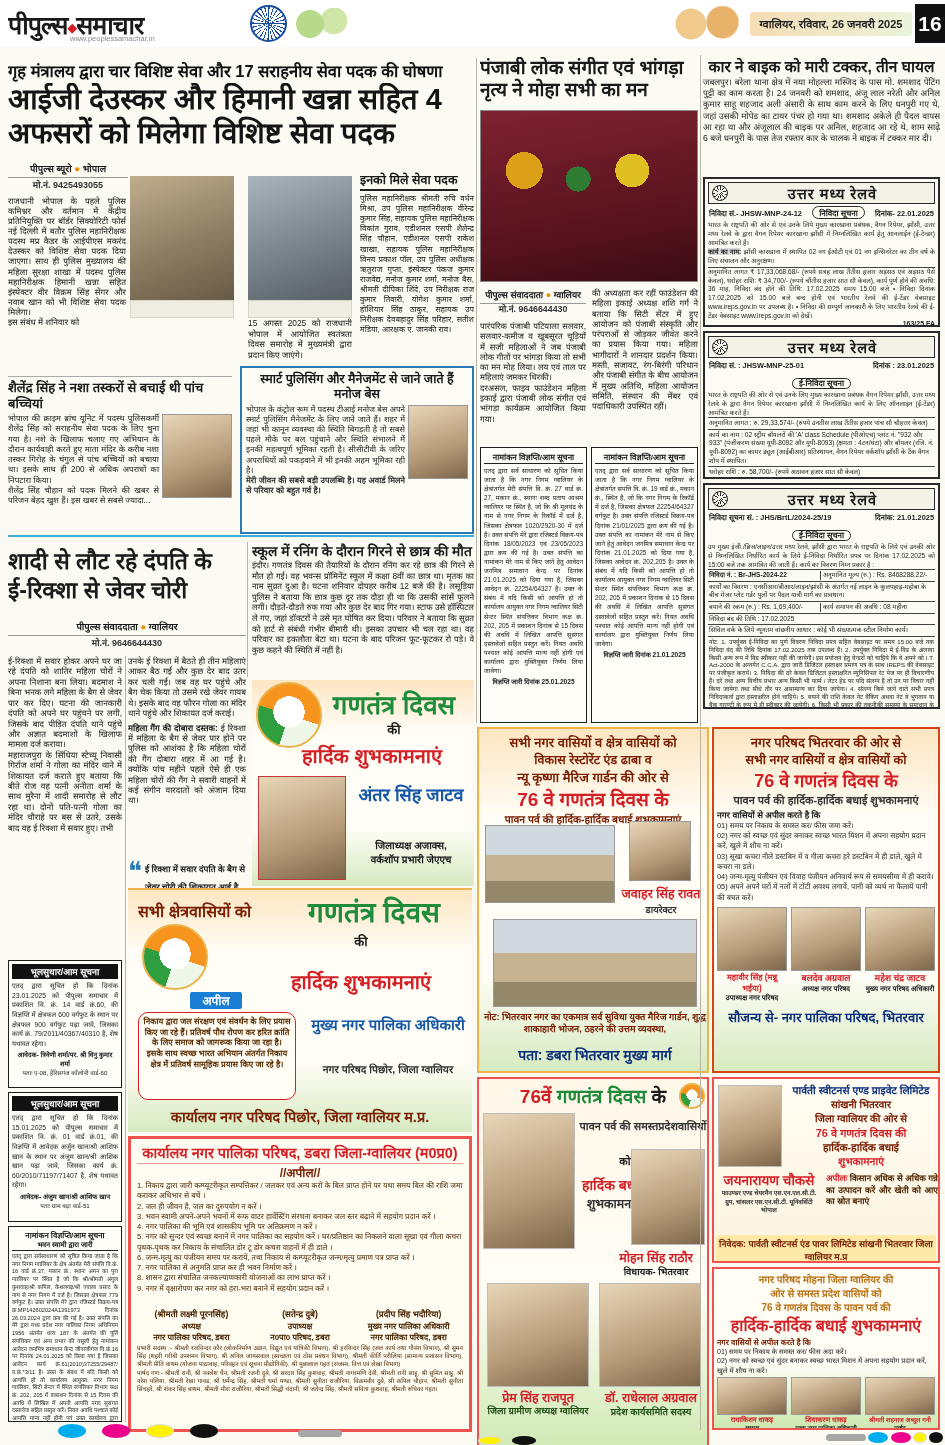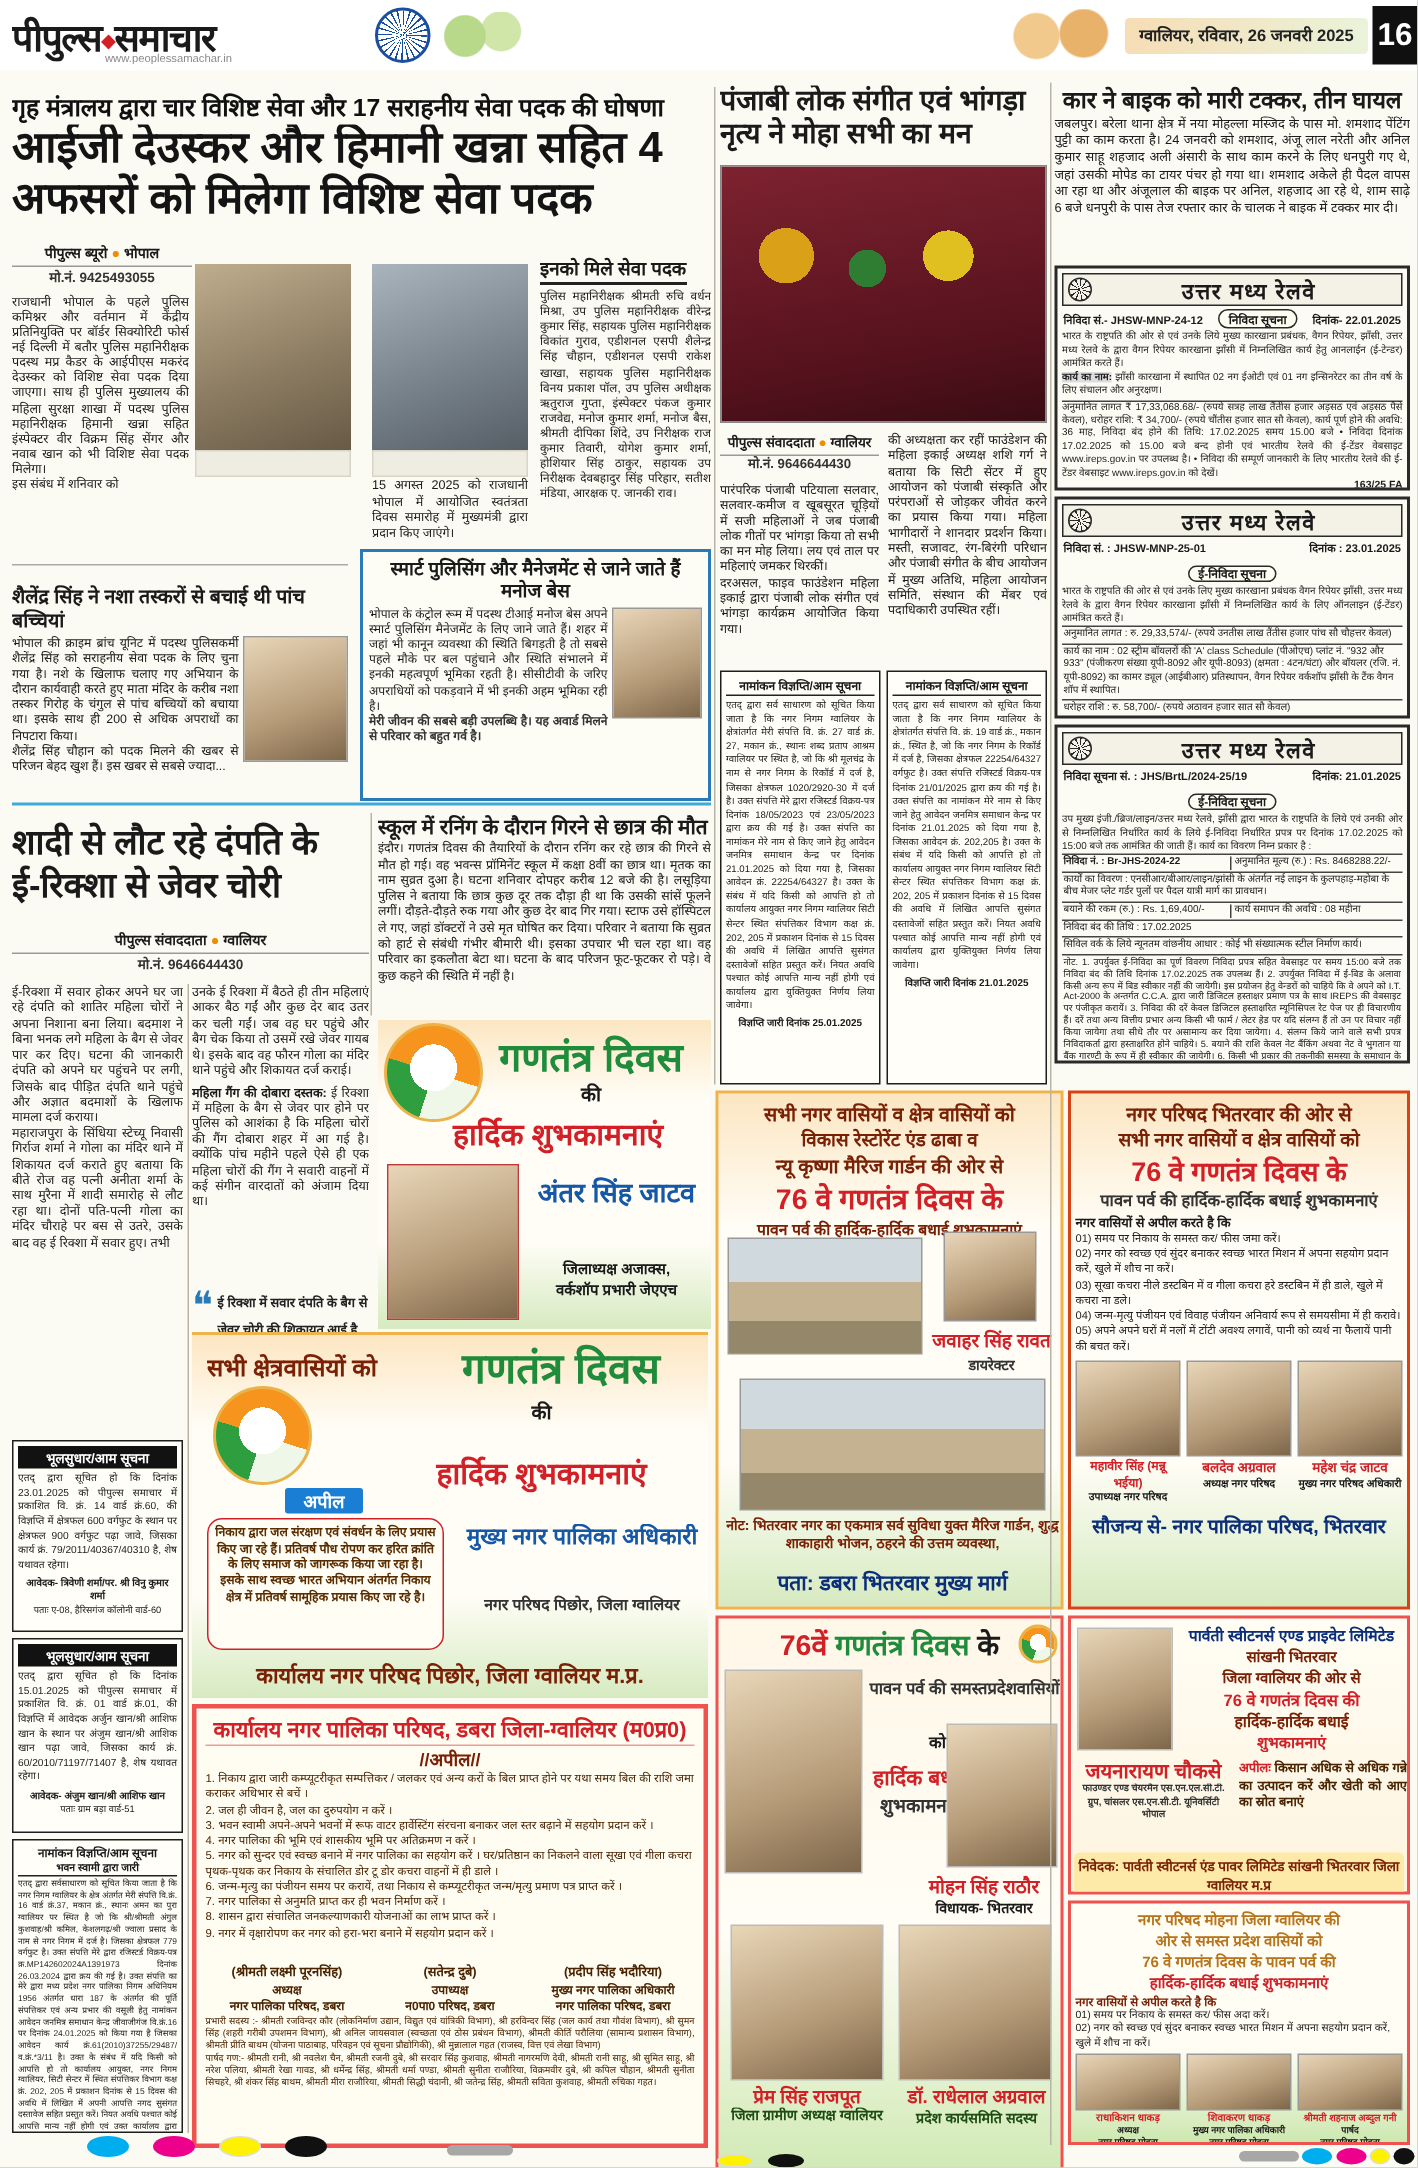--- a/index.html
+++ b/index.html
@@ -69,21 +69,21 @@
   <div class="abs ph" style="left:130px;top:176px;width:104px;height:124px"></div>
   <div class="abs cap" style="left:130px;top:300px;width:104px;height:14px">मकरंद देउस्कर, आईजी, बीएसएफ</div>
   <div class="abs ph2" style="left:248px;top:176px;width:104px;height:124px"></div>
   <div class="abs cap" style="left:248px;top:300px;width:104px;height:14px">हिमानी खन्ना, आईजी, महिला सुरक्षा</div>
   <div class="abs j" style="left:248px;top:318px;width:104px;height:56px;font-size:8.4px;line-height:1.25">15 अगस्त 2025 को राजधानी भोपाल में आयोजित स्वतंत्रता दिवस समारोह में मुख्यमंत्री द्वारा प्रदान किए जाएंगे।</div>
   <div class="abs" style="left:360px;top:170px;width:114px;height:196px">
     <div class="xb" style="font-size:12.5px;border-bottom:2px solid #222;display:inline-block;padding-bottom:1px">इनको मिले सेवा पदक</div>
     <div class="j" style="font-size:7.9px;line-height:1.28;margin-top:3px">पुलिस महानिरीक्षक श्रीमती रुचि वर्धन मिश्रा, उप पुलिस महानिरीक्षक वीरेन्द्र कुमार सिंह, सहायक पुलिस महानिरीक्षक विकांत गुराव, एडीशनल एसपी शैलेन्द्र सिंह चौहान, एडीशनल एसपी राकेश खाखा, सहायक पुलिस महानिरीक्षक विनय प्रकाश पॉल, उप पुलिस अधीक्षक ऋतुराज गुप्ता, इंस्पेक्टर पंकज कुमार राजवेद्य, मनोज कुमार शर्मा, मनोज बैस, श्रीमती दीपिका शिंदे, उप निरीक्षक राज कुमार तिवारी, योगेश कुमार शर्मा, होशियार सिंह ठाकुर, सहायक उप निरीक्षक देवबहादुर सिंह परिहार, सतीश मंडिया, आरक्षक ए. जानकी राव।</div>
   </div>
 
-  <div class="abs" style="left:8px;top:376px;width:224px;height:158px;border-top:1px solid #aaa;padding-top:13px">
+  <div class="abs" style="left:8px;top:376px;width:224px;height:158px;border-top:1px solid #aaa;padding-top:3px">
     <div class="xb" style="font-size:13px;line-height:1.2">शैलेंद्र सिंह ने नशा तस्करों से बचाई थी पांच बच्चियां</div>
     <div style="margin-top:3px">
       <div class="php" style="float:right;width:70px;height:84px;margin:0 0 2px 3px;border:1px solid #999"></div>
       <span class="j" style="font-size:8.2px;line-height:1.25;display:block;text-align:justify">भोपाल की क्राइम ब्रांच यूनिट में पदस्थ पुलिसकर्मी शैलेंद्र सिंह को सराहनीय सेवा पदक के लिए चुना गया है। नशे के खिलाफ चलाए गए अभियान के दौरान कार्यवाही करते हुए माता मंदिर के करीब नशा तस्कर गिरोह के चंगुल से पांच बच्चियों को बचाया था। इसके साथ ही 200 से अधिक अपराधों का निपटारा किया।</span>
     </div>
     <div class="j" style="font-size:8.2px;line-height:1.25">शैलेंद्र सिंह चौहान को पदक मिलने की खबर से परिजन बेहद खुश हैं। इस खबर से सबसे ज्यादा...</div>
   </div>
 
   <div class="abs" style="left:240px;top:366px;width:234px;height:168px;border:2px solid #2a7ab8;background:#fdfdf6;padding:4px">
     <div class="xb c" style="font-size:12.5px;line-height:1.2">स्मार्ट पुलिसिंग और मैनेजमेंट से जाने जाते हैं मनोज बेस</div>
@@ -366,21 +366,21 @@
     <div class="abs j" style="left:112px;top:94px;width:112px;font-size:8.6px;line-height:1.35;font-weight:bold;color:#4a2300">
       <span class="redb xb">अपीलः</span> <span>किसान अधिक से अधिक गन्ने का उत्पादन करें और खेती को आए का स्रोत बनाएं</span>
     </div>
     <div class="abs c xb marb" style="left:2px;top:156px;width:220px;font-size:9px;background:#fde9a8;border-radius:4px;padding:2px 0">निवेदक: पार्वती स्वीटनर्स एंड पावर लिमिटेड सांखनी भितरवार जिला ग्वालियर म.प्र</div>
   </div>
 
   <div class="abs" style="left:712px;top:1267px;width:228px;height:163px;border:2px solid #ef5350;background:linear-gradient(180deg,#fffdf4 0%,#fffdf4 60%,#cde8b0 100%);padding:3px">
     <div class="c xb" style="font-size:10px;color:#b8741a">नगर परिषद मोहना जिला ग्वालियर की</div>
     <div class="c xb" style="font-size:10px;color:#b8741a">ओर से समस्त प्रदेश वासियों को</div>
     <div class="c xb" style="font-size:10px;color:#b8741a">76 वे गणतंत्र दिवस के पावन पर्व की</div>
-    <div class="c xb redb" style="font-size:10px">हार्दिक-हार्दिक बधाई शुभकामनाएं</div>
+    <div class="c xb redb" style="font-size:16px">हार्दिक-हार्दिक बधाई शुभकामनाएं</div>
     <div class="b" style="font-size:7.8px;color:#7a2005;margin-top:1px">नगर वासियों से अपील करते है कि</div>
     <div style="font-size:7px;line-height:1.35;color:#222">
       <div>01) समय पर निकाय के समस्त कर/ फीस अदा करें।</div>
       <div>02) नगर को स्वच्छ एवं सुंदर बनाकर स्वच्छ भारत मिशन में अपना सहयोग प्रदान करें, खुले में शौच ना करें।</div>
     </div>
     <div style="display:flex;gap:4px;margin-top:2px;text-align:center">
       <div style="flex:1">
         <div class="php" style="height:38px;border:1px solid #999"></div>
         <div class="xb redb" style="font-size:6.8px">राधाकिशन धाकड़</div>
         <div class="b" style="font-size:6px">अध्यक्ष</div>

